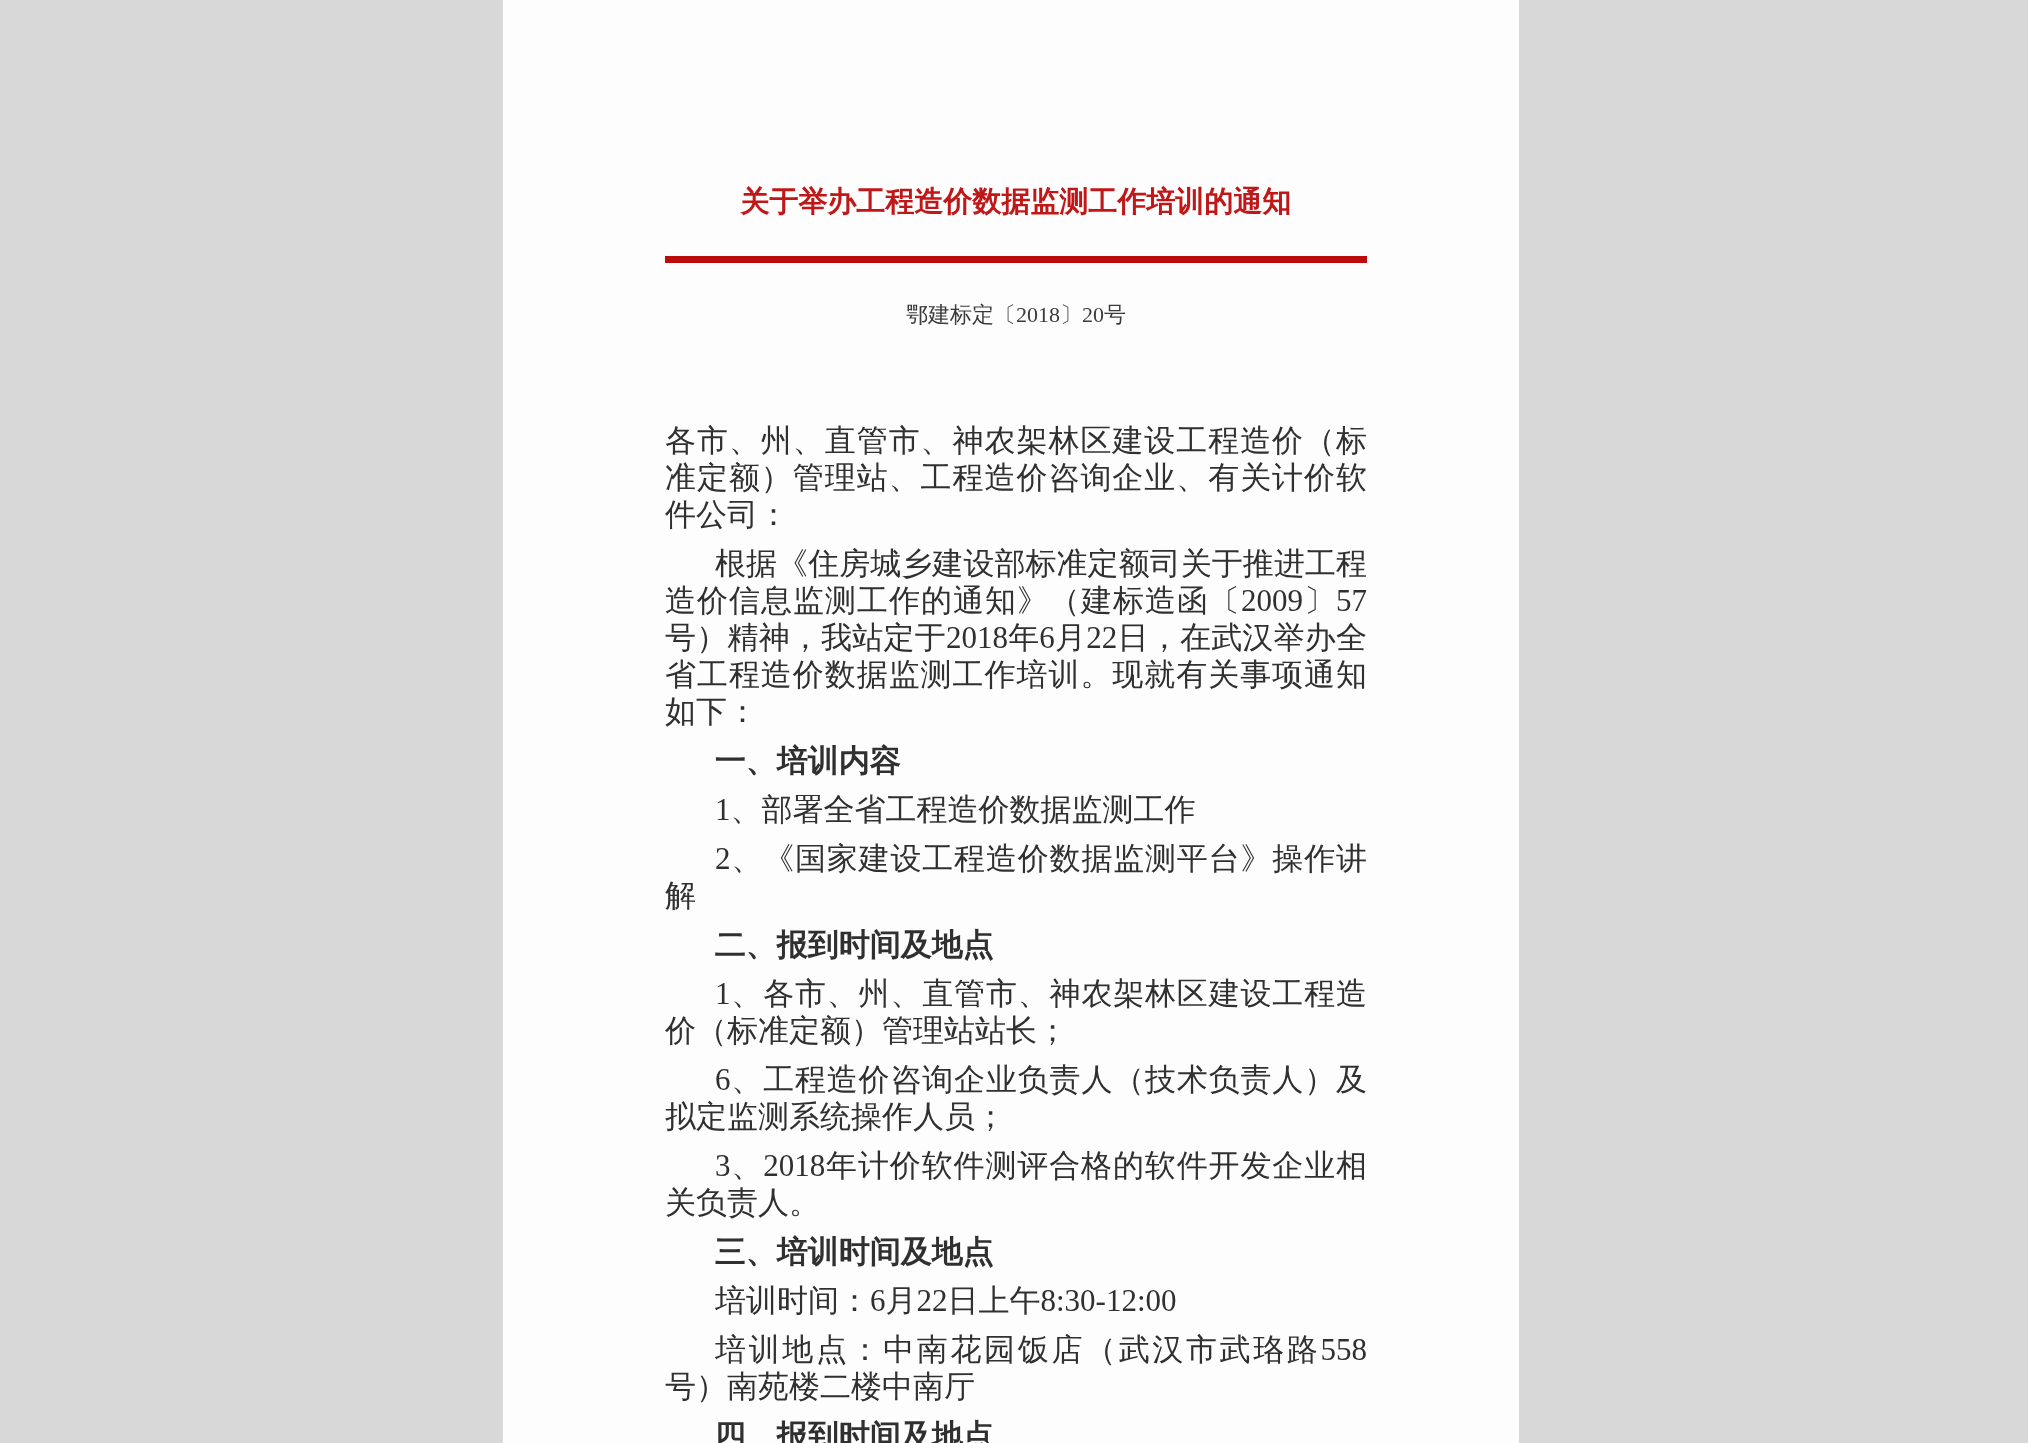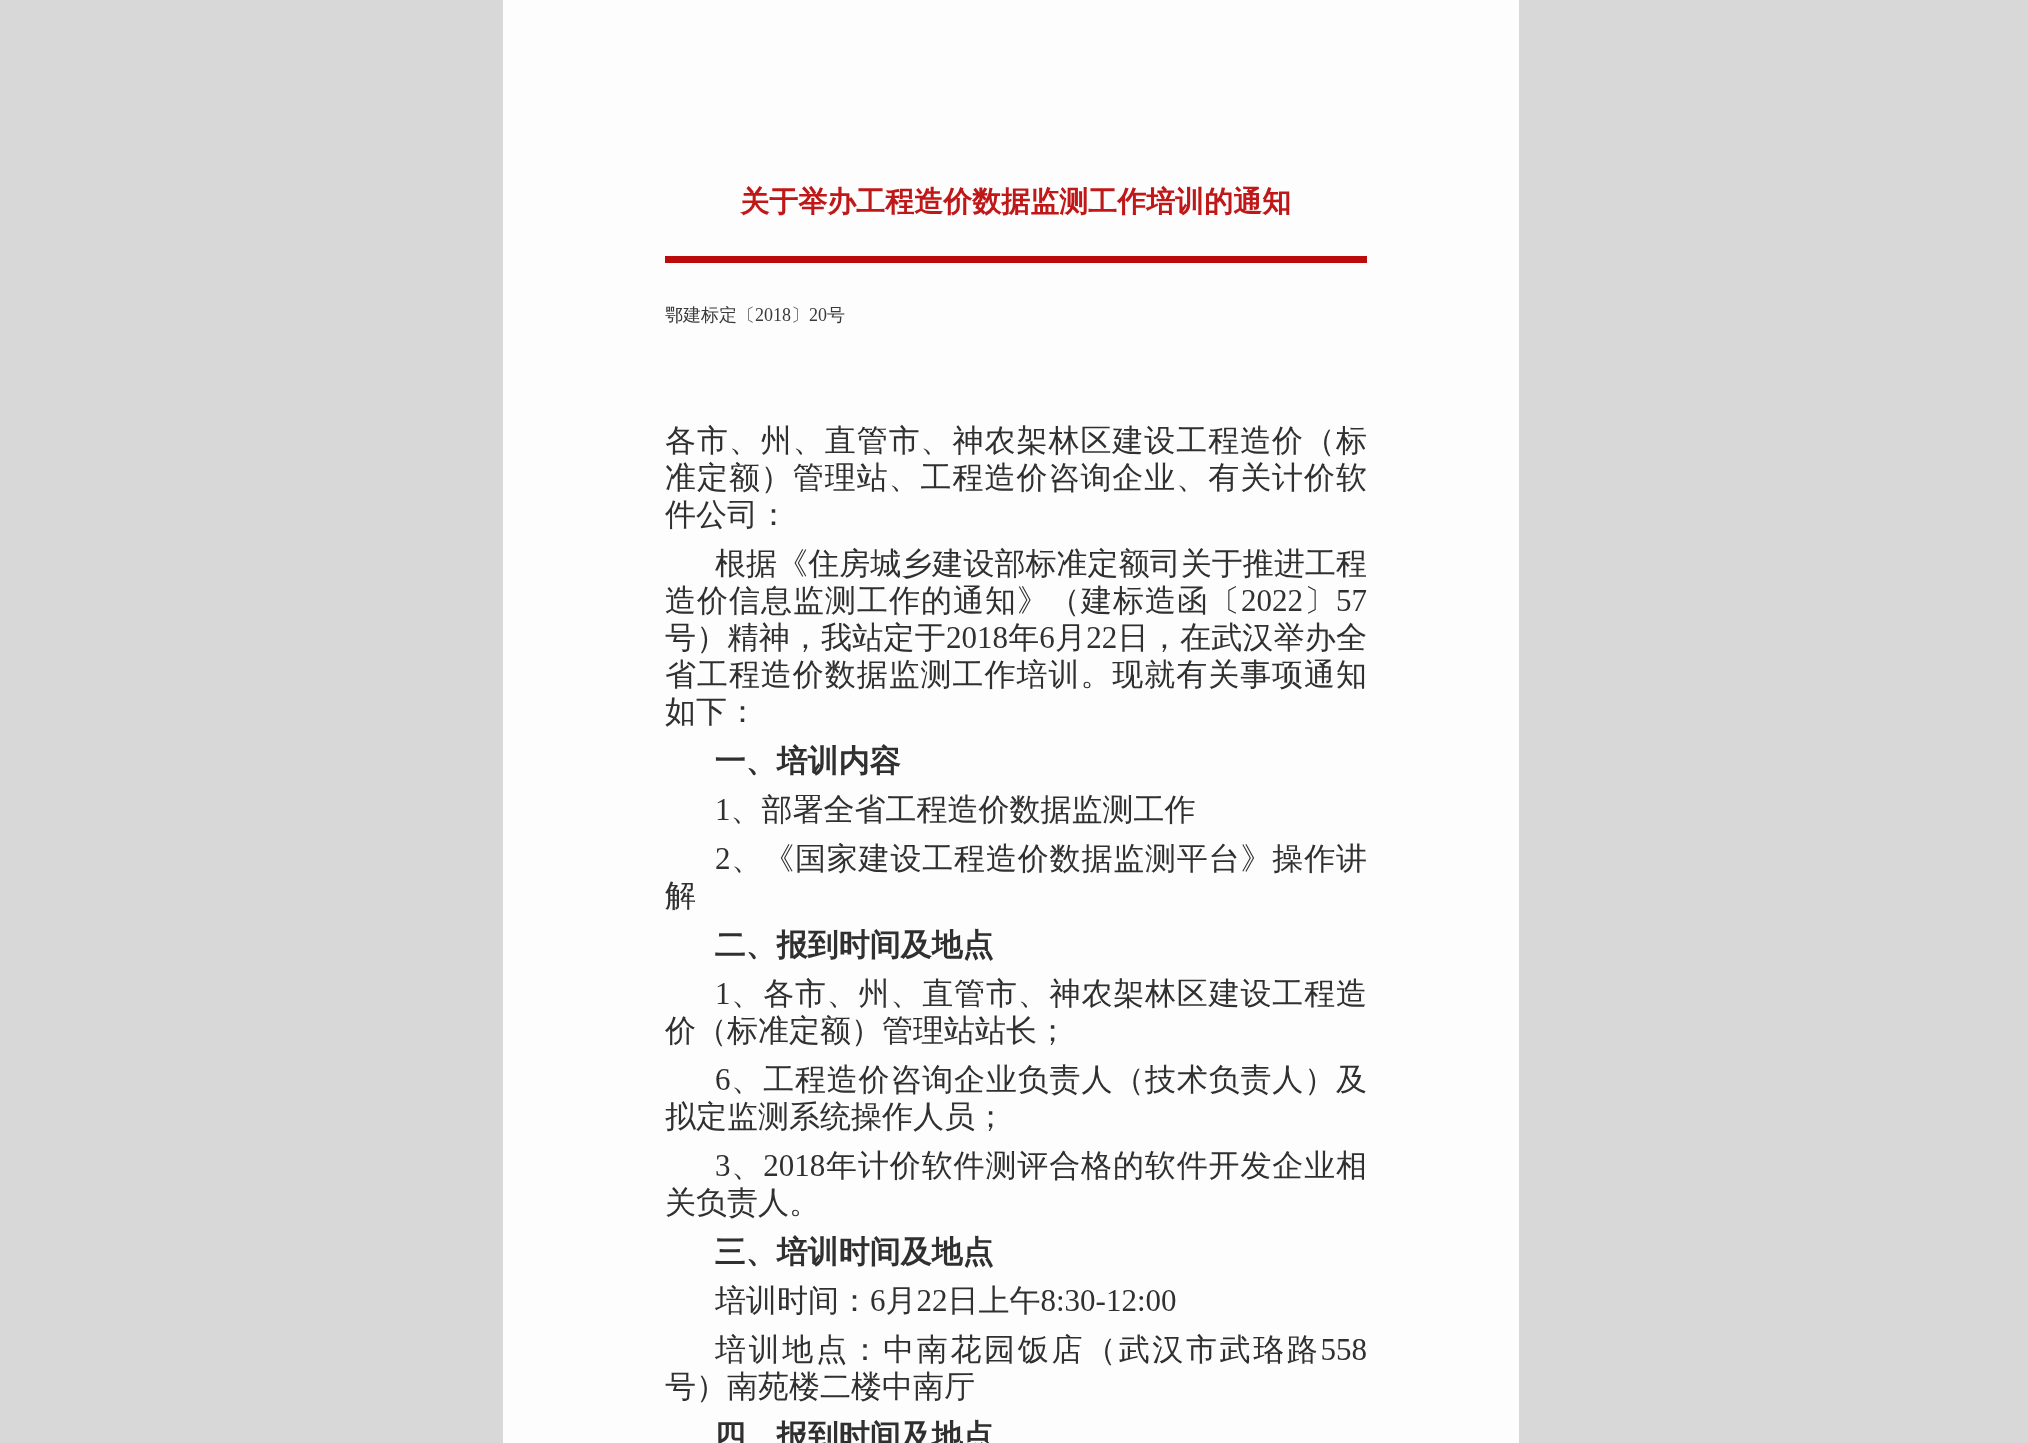--- a/index.html
+++ b/index.html
@@ -35,23 +35,24 @@
     letter-spacing: 0px;
   }
   .red-divider {
     margin-top: 35px;
     height: 7px;
     background: #bb0c0c;
     width: 100%;
   }
   .doc-number {
     margin-top: 37px;
-    font-size: 18px;
+    font-size: 22px;
     line-height: 30px;
     color: #3a3a3a;
+    text-align: center;
     font-family: "Liberation Serif", serif;
   }
   .doc-body {
     margin-top: 92px;
     font-size: 31px;
     color: #303030;
     text-align: justify;
   }
   .para {
     margin: 12px 0;
@@ -69,21 +70,21 @@
 </head>
 <body>
 
 <div class="canvas">
   <div class="page">
     <h1 class="doc-title">关于举办工程造价数据监测工作培训的通知</h1>
     <div class="red-divider"></div>
     <div class="doc-number">鄂建标定〔2018〕20号</div>
     <div class="doc-body">
         <p class="para salutation">各市、州、直管市、神农架林区建设工程造价（标准定额）管理站、工程造价咨询企业、有关计价软件公司：</p>
-        <p class="para body">根据《住房城乡建设部标准定额司关于推进工程造价信息监测工作的通知》（建标造函〔2022〕57号）精神，我站定于2018年6月22日，在武汉举办全省工程造价数据监测工作培训。现就有关事项通知如下：</p>
+        <p class="para body">根据《住房城乡建设部标准定额司关于推进工程造价信息监测工作的通知》（建标造函〔2009〕57号）精神，我站定于2018年6月22日，在武汉举办全省工程造价数据监测工作培训。现就有关事项通知如下：</p>
         <p class="para heading">一、培训内容</p>
         <p class="para item">1、部署全省工程造价数据监测工作</p>
         <p class="para item">2、《国家建设工程造价数据监测平台》操作讲解</p>
         <p class="para heading">二、报到时间及地点</p>
         <p class="para item">1、各市、州、直管市、神农架林区建设工程造价（标准定额）管理站站长；</p>
         <p class="para item">6、工程造价咨询企业负责人（技术负责人）及拟定监测系统操作人员；</p>
         <p class="para item">3、2018年计价软件测评合格的软件开发企业相关负责人。</p>
         <p class="para heading">三、培训时间及地点</p>
         <p class="para item">培训时间：6月22日上午8:30-12:00</p>
         <p class="para item">培训地点：中南花园饭店（武汉市武珞路558号）南苑楼二楼中南厅</p>

